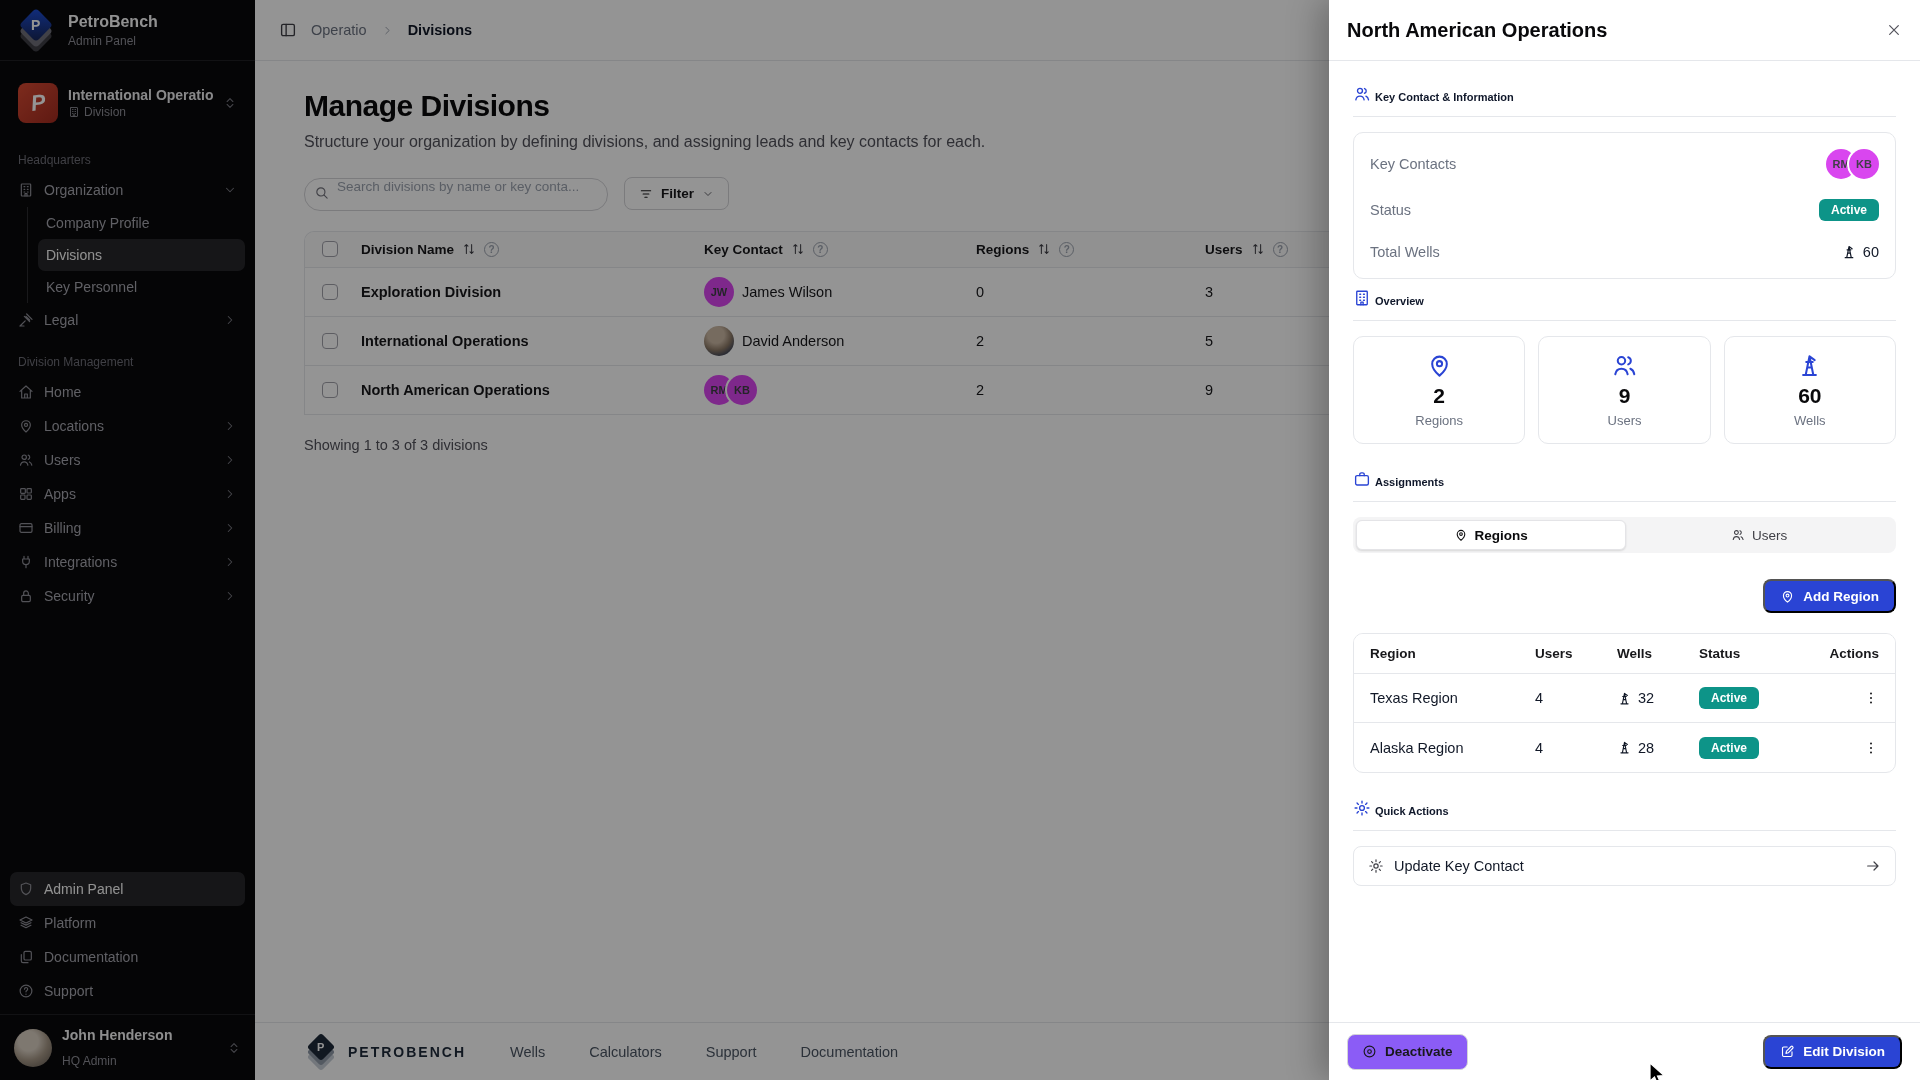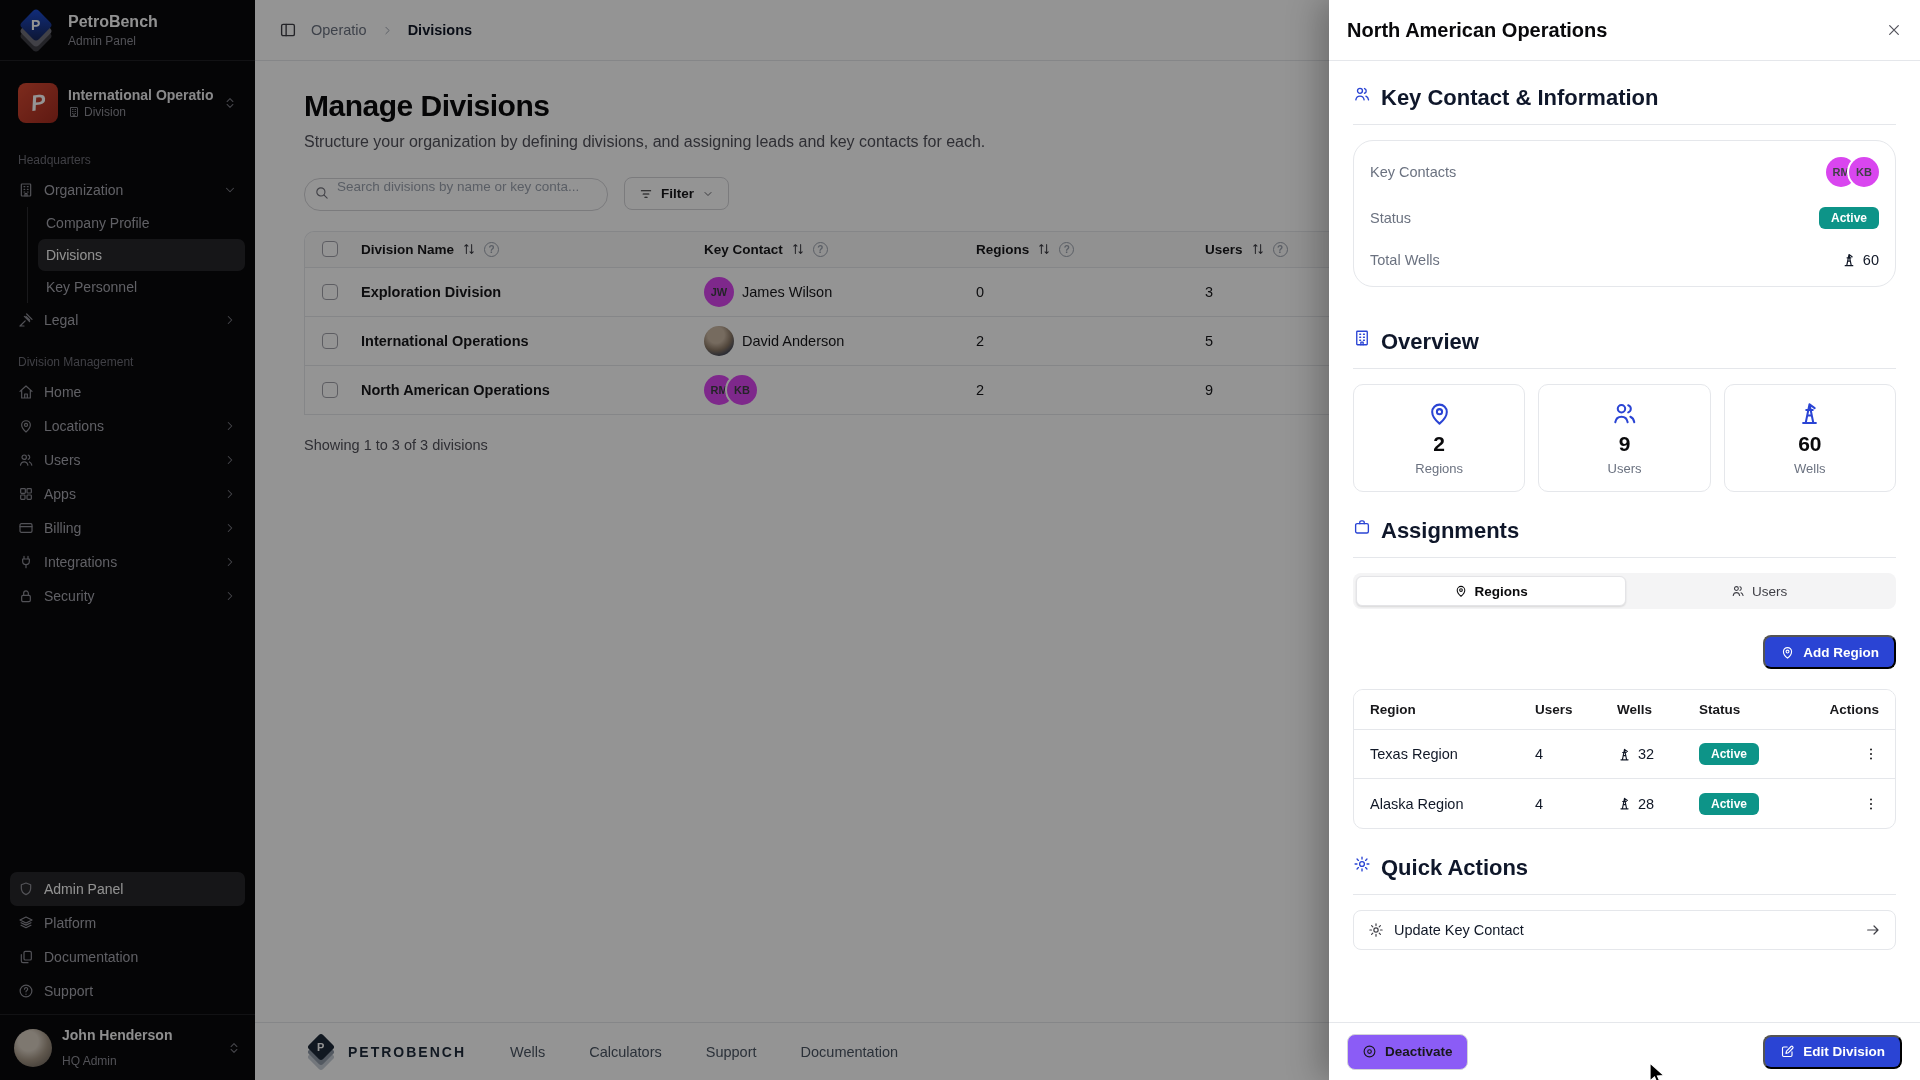--- a/index.html
+++ b/index.html
@@ -94,24 +94,24 @@
   .flogo-text { font-size:14px; font-weight:bold; letter-spacing:2px; color:#1e2a3a; }
   .flink { font-size:14.5px; color:#4b5563; cursor:pointer; }
 
   
   .overlay { position:absolute; inset:0; background:rgba(0,0,0,0.42); z-index:40; }
   .sheet { position:absolute; top:0; right:0; width:591px; height:1080px; background:#fff; z-index:50; box-shadow:-10px 0 30px rgba(0,0,0,0.25); display:flex; flex-direction:column; }
   .sheet-header { height:61px; flex:0 0 auto; display:flex; align-items:center; justify-content:space-between; padding:0 18px; border-bottom:1px solid #e5e7eb; }
   .sheet-title { font-size:20px; font-weight:bold; color:#09090b; }
   .sheet-close { width:16px; height:16px; color:#52525b; cursor:pointer; }
   .sheet-body { flex:1; overflow:hidden; padding:24px 24px 0; }
-  .sec-head { display:flex; align-items:flex-start; gap:10px; font-size:22px; font-weight:bold; color:#0f172a; }
+  .sec-head { display:flex; align-items:flex-end; gap:4px; font-size:11px; font-weight:bold; color:#0f172a; }
   .sec-head .ic { width:18px; height:18px; color:var(--accent); }
   .sec-rule { height:1px; background:#e5e7eb; margin:13px 0 15px; }
-  .info-card { border:1px solid #e5e7eb; border-radius:20px; padding:6px 0; }
+  .info-card { border:1px solid #e5e7eb; border-radius:10px; padding:6px 0; }
   .info-row { display:flex; align-items:center; justify-content:space-between; padding:10px 16px; min-height:41px; }
   .info-label { font-size:14.5px; color:#6b7280; }
   .badge { background:var(--teal); color:#fff; font-size:12px; font-weight:bold; padding:4px 12px; border-radius:6px; }
   .wells-val { display:flex; align-items:center; gap:6px; font-size:14.5px; color:#111827; }
   .wells-val .ic { width:16px; height:16px; color:#111827; }
 
   .stat-grid { display:grid; grid-template-columns:1fr 1fr 1fr; gap:13px; margin-bottom:26px; }
   .stat-card { border:1px solid #e5e7eb; border-radius:10px; height:108px; display:flex; flex-direction:column; align-items:center; justify-content:center; gap:5px; }
   .stat-card .ic { width:27px; height:27px; color:var(--accent); }
   .stat-val { font-size:21px; font-weight:bold; color:#09090b; }
@@ -574,21 +574,21 @@
             <span class="ic">
                 <svg viewBox="0 0 24 24">
                   <path d="M8.6 20.5 12 3.8l3.4 16.7M6.3 20.5h11.4M10 13.8h4M9.1 8.8h5.8M12 3.8l4.6 3.4"></path>
                 </svg>
               </span>
             <span>60</span>
           </span>
         </div>
       </div>
 
-      <div class="sec-head" style="margin-top:42px">
+      <div class="sec-head" style="margin-top:10px">
         <span class="ic">
             <svg viewBox="0 0 24 24">
               <rect x="5" y="3" width="14" height="18" rx="1"></rect>
               <path d="M9 7h1.2M14 7h1.2M9 11h1.2M14 11h1.2M9 15h1.2M14 15h1.2M10.5 21v-3.5h3V21"></path>
             </svg>
           </span>
         <span>Overview</span>
       </div>
       <div class="sec-rule"></div>
       <div class="stat-grid">

